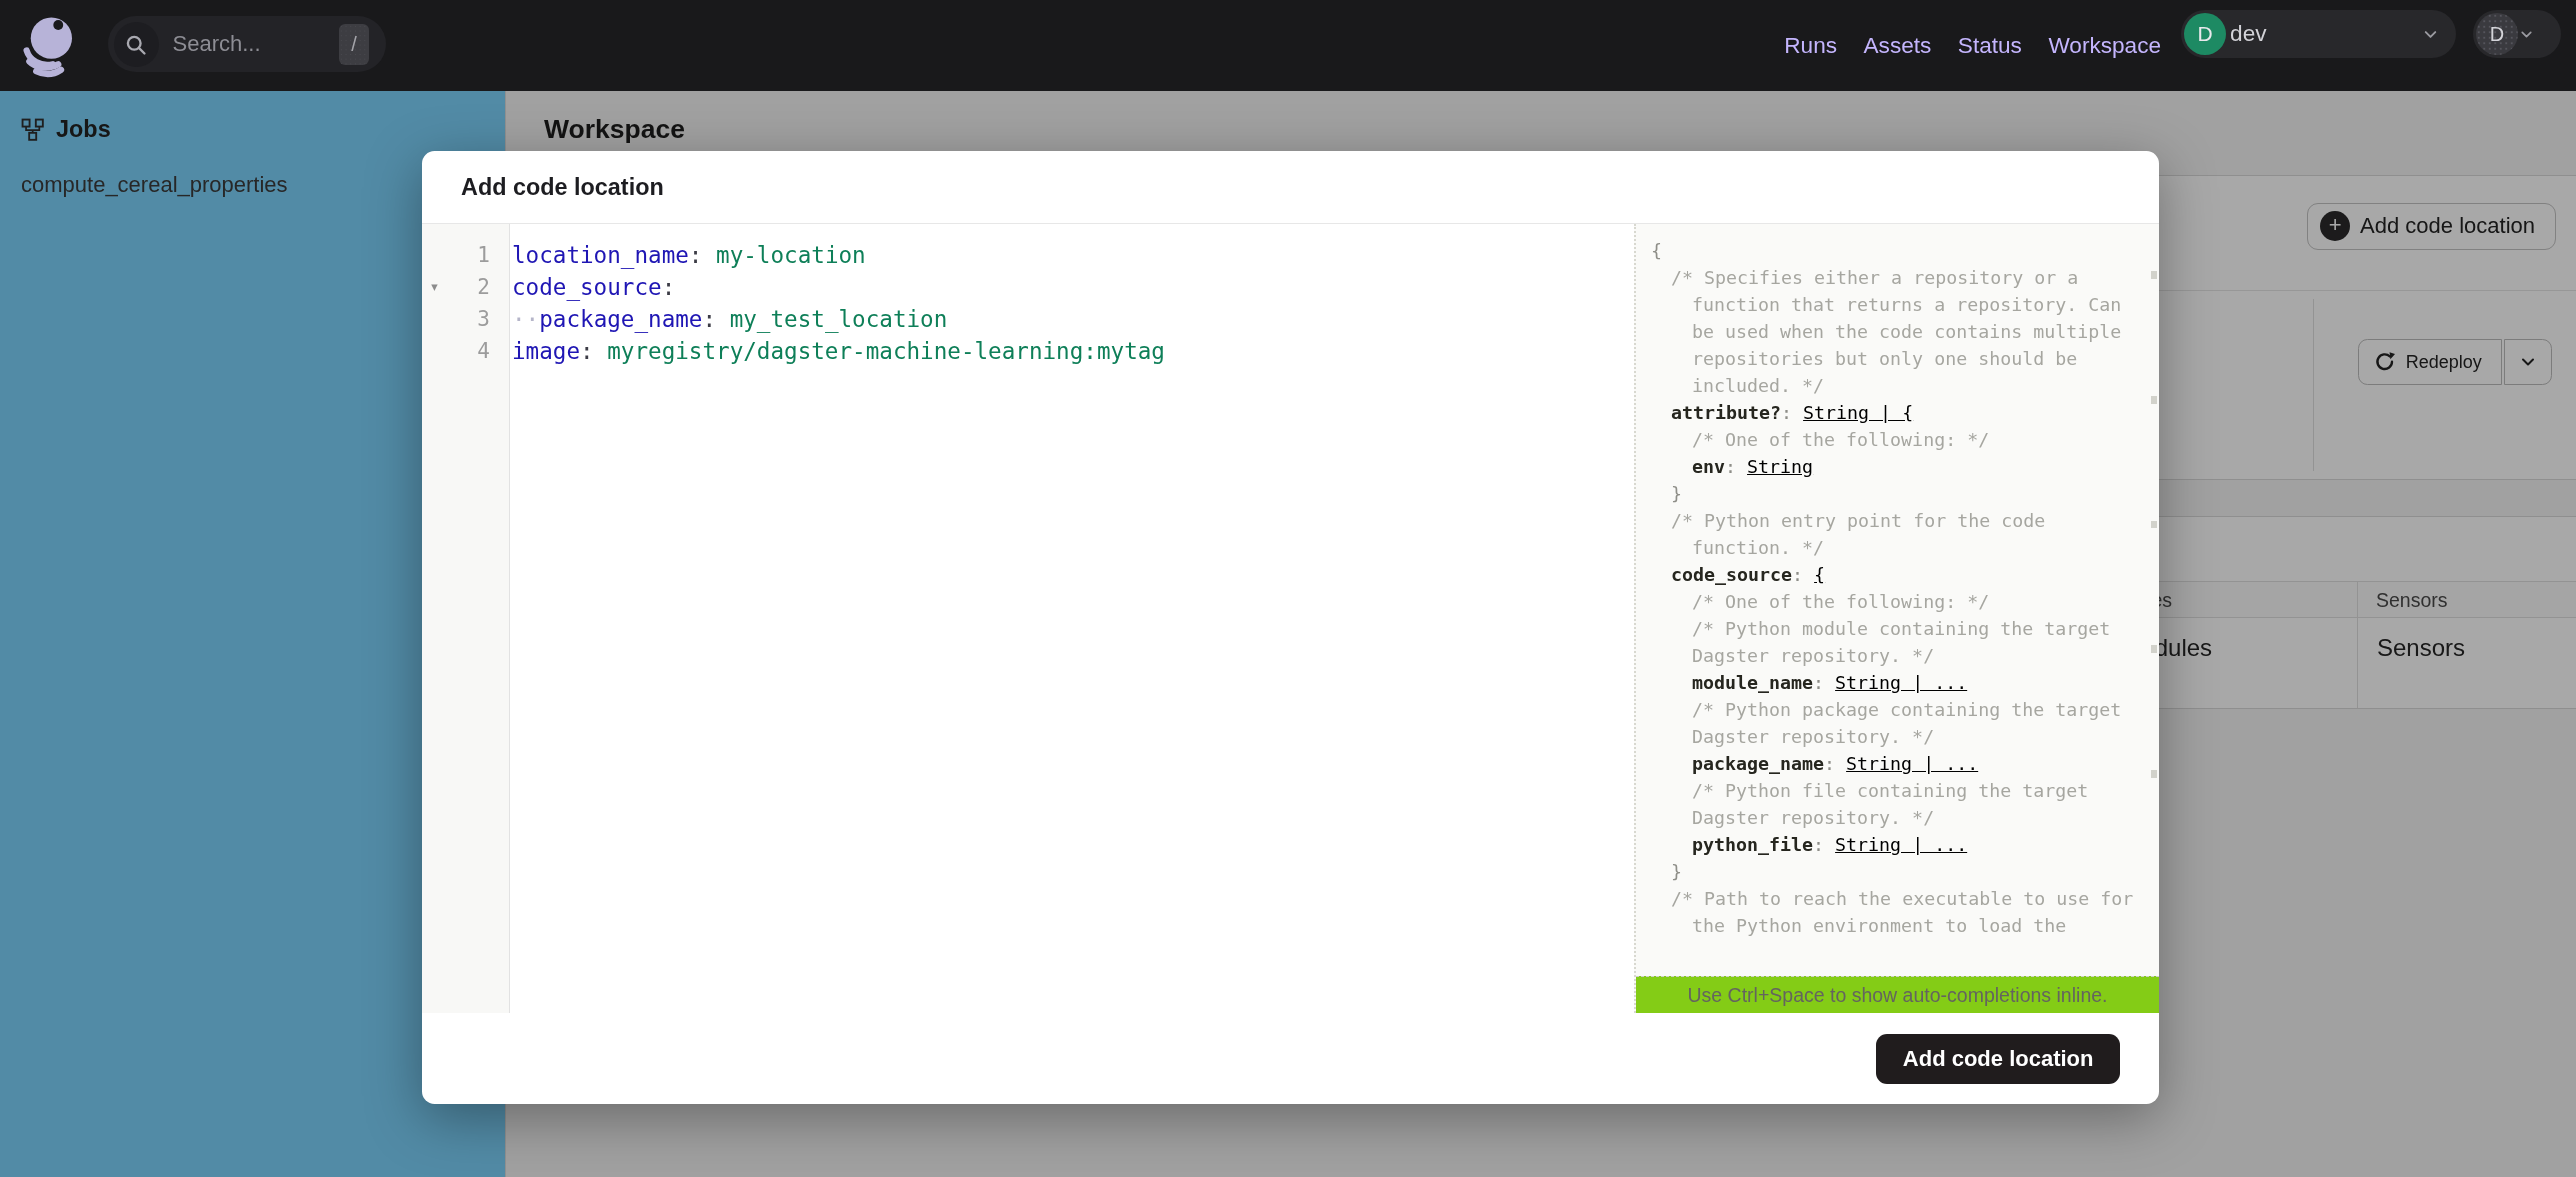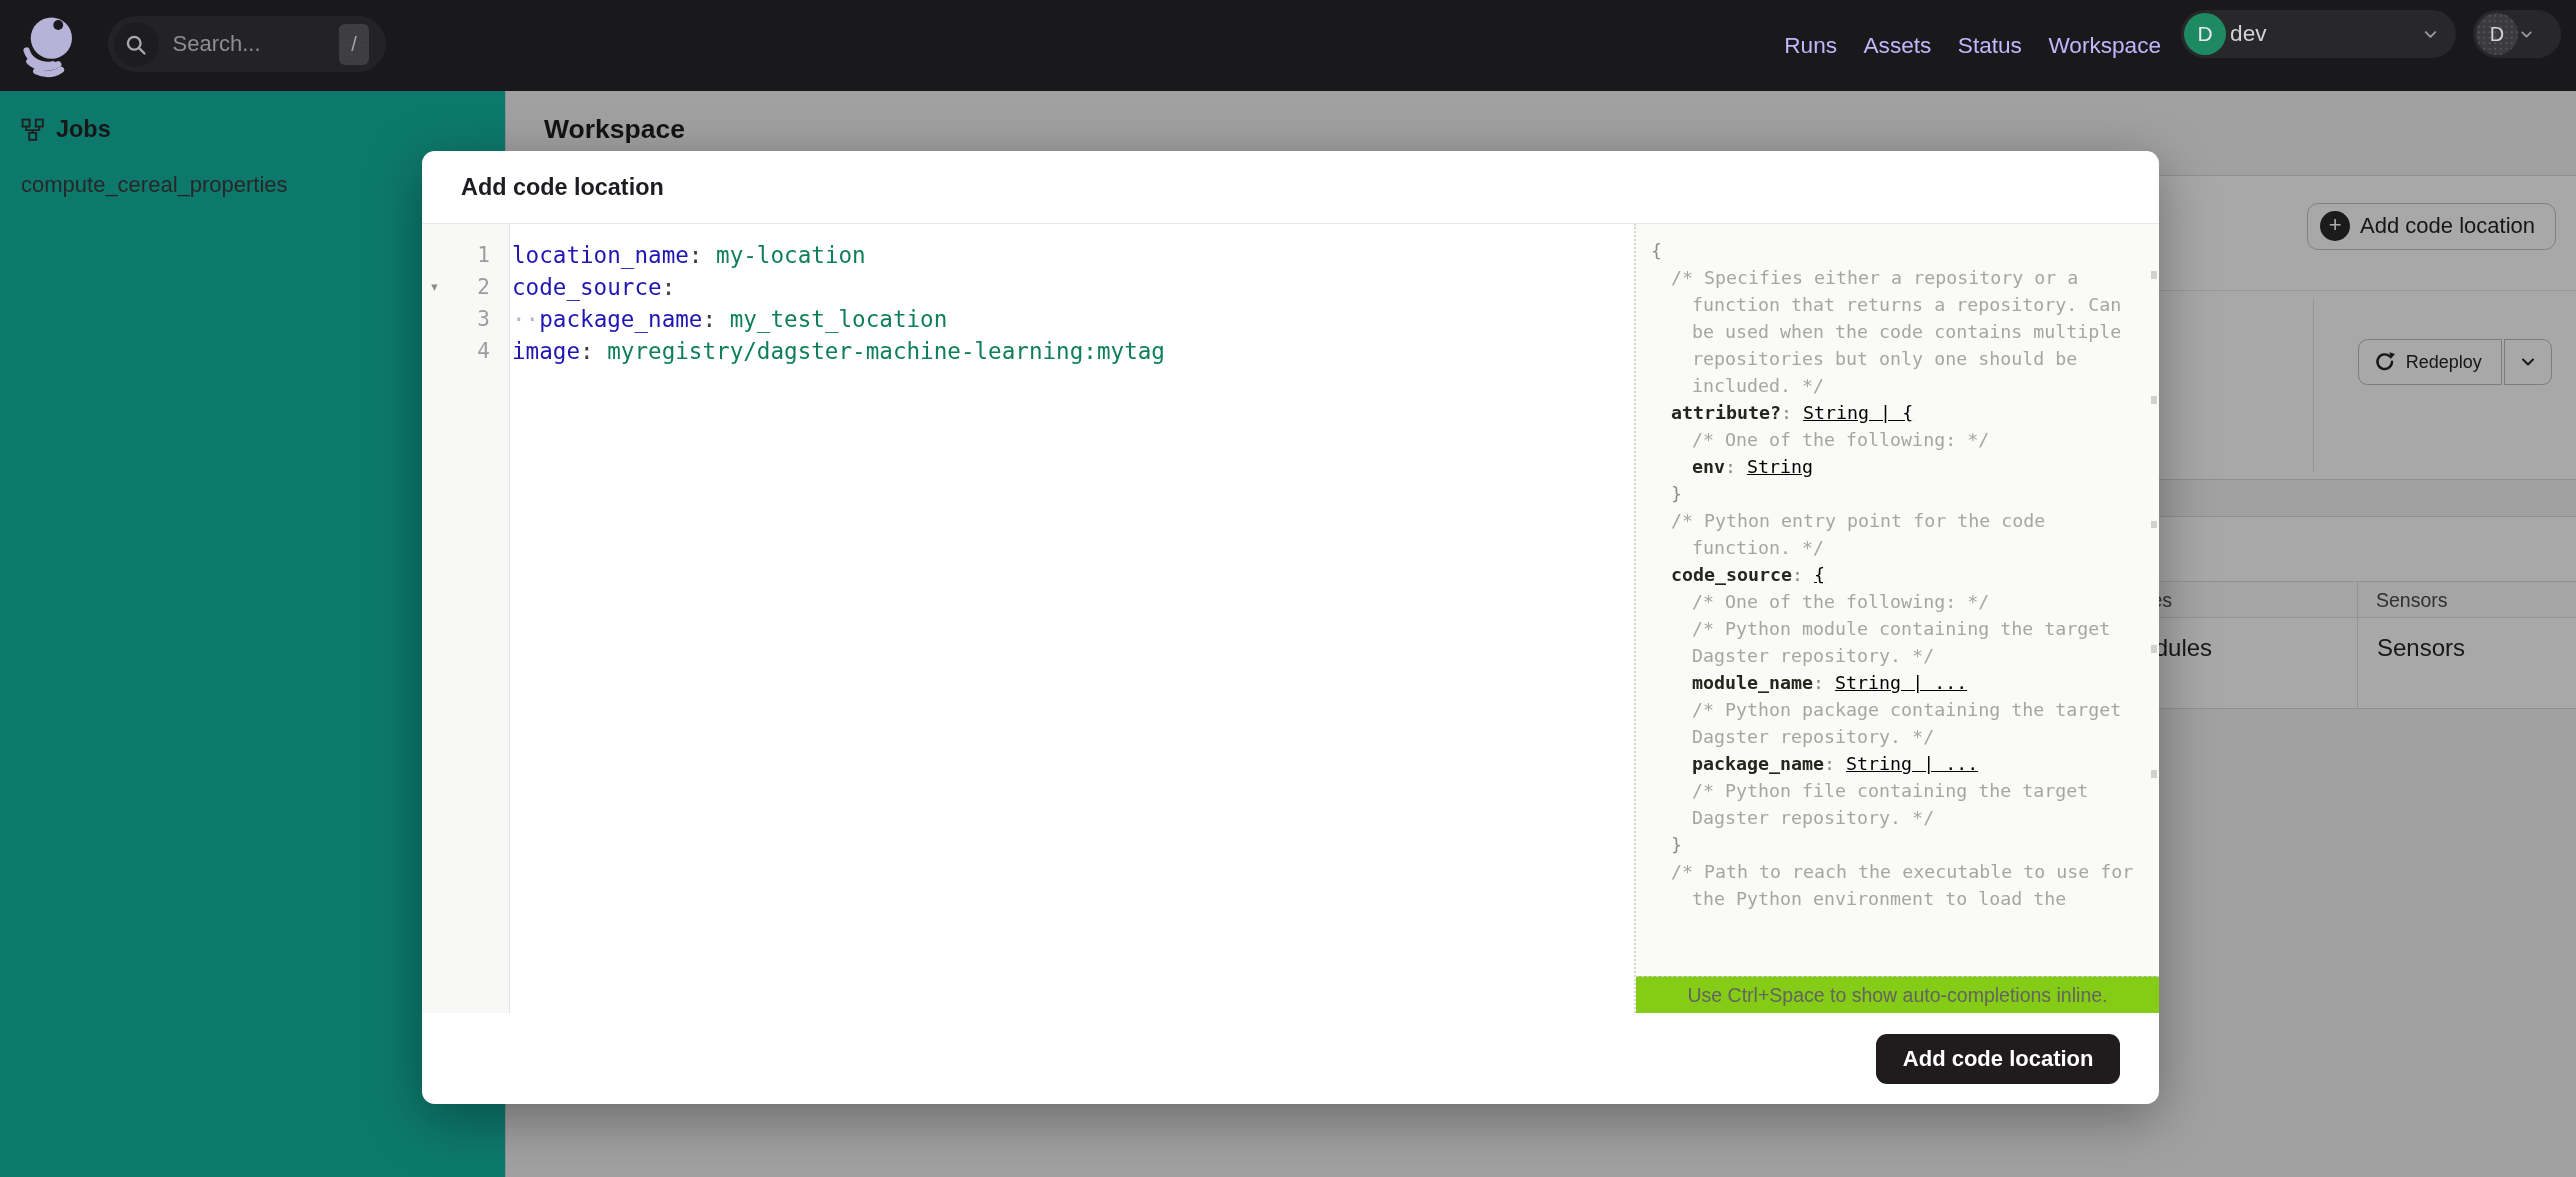--- a/index.html
+++ b/index.html
@@ -19,21 +19,21 @@
   .nav-links { position:absolute; right:415px; top:0; height:91px; display:flex; align-items:center; gap:26.5px; }
   .nav-link { color:#c4b5fd; font-size:22.6px; font-weight:500; text-decoration:none; cursor:pointer; }
   .dev-pill { position:absolute; right:120px; top:10px; width:275px; height:48px; border-radius:24px; background:#28282b; display:flex; align-items:center; }
   .dev-avatar { width:42px; height:42px; border-radius:50%; background:#1d8a63; color:#e9e9ec; font-size:21px; display:flex; align-items:center; justify-content:center; margin-left:3.1px; }
   .dev-label { color:#d2d2d7; font-size:22.6px; margin-left:4px; flex:1; }
   .user-pill { position:absolute; right:15px; top:10px; width:88px; height:48px; border-radius:24px; background:#28282b; display:flex; align-items:center; }
   .user-avatar { width:42px; height:42px; border-radius:50%; background:#3a3a3f; color:#d4d4d9; font-size:20px; display:flex; align-items:center; justify-content:center; margin-left:3.1px;
     background-image:radial-gradient(#55555c 22%, transparent 23%); background-size:5.5px 5.5px; }
   .chev { margin-right:15.6px; }
   
-  .sidebar { position:absolute; left:0; top:91px; bottom:0; width:506px; background:#14b8a6; border-right:0.8px solid #dcdcdc; z-index:1; }
+  .sidebar { position:absolute; left:0; top:91px; bottom:0; width:506px; background:#7dd3fc; border-right:0.8px solid #dcdcdc; z-index:1; }
   .jobs-header { position:absolute; left:21px; top:25px; display:flex; align-items:center; gap:11.7px; }
   .jobs-title { font-size:23.4px; font-weight:700; color:#232323; }
   .sidebar-item { position:absolute; left:21px; top:81px; font-size:22px; color:#3c3c3c; cursor:pointer; }
   .main { position:absolute; left:507px; top:91px; right:0; bottom:0; background:#f5f5f4; z-index:1; }
   .page-title { position:absolute; left:37px; top:23.4px; font-size:26.5px; font-weight:700; color:#1e1e1e; }
   .blockA { position:absolute; left:24px; top:84px; right:0; height:305px; background:#ffffff; border:0.8px solid #d9d9d9; border-right:none; border-radius:9.4px 0 0 9.4px; }
   .blockA-divider { position:absolute; left:0; right:0; top:114px; height:0.8px; background:#e6e6e6; }
   .blockA-vline { position:absolute; left:1781px; top:123px; bottom:7.8px; width:0.8px; background:#e0e0e0; }
   .add-loc-btn { position:absolute; right:20px; top:26.5px; height:47px; border-radius:11px; background:#fff; border:0.8px solid #c4c4c4; display:flex; align-items:center; padding:0 20px 0 12.5px; gap:10px; cursor:pointer; }
   .plus-circle { width:30px; height:30px; border-radius:50%; background:#2b2a2b; color:#fff; font-size:22px; line-height:28px; text-align:center; font-weight:500; }
@@ -229,20 +229,21 @@
             <div class="schema-line" style="padding-left: 20px;"><span class="s-key">code_source</span><span class="s-punc">: </span><span class="s-type">{</span></div>
             <div class="schema-line" style="padding-left: 41px;"><span class="s-comment">/* One of the following: */</span></div>
             <div class="schema-line" style="padding-left: 41px;"><span class="s-comment">/* Python module containing the target</span></div>
             <div class="schema-line" style="padding-left: 41px;"><span class="s-comment">Dagster repository. */</span></div>
             <div class="schema-line" style="padding-left: 41px;"><span class="s-key">module_name</span><span class="s-punc">: </span><span class="s-type">String | ...</span></div>
             <div class="schema-line" style="padding-left: 41px;"><span class="s-comment">/* Python package containing the target</span></div>
             <div class="schema-line" style="padding-left: 41px;"><span class="s-comment">Dagster repository. */</span></div>
             <div class="schema-line" style="padding-left: 41px;"><span class="s-key">package_name</span><span class="s-punc">: </span><span class="s-type">String | ...</span></div>
             <div class="schema-line" style="padding-left: 41px;"><span class="s-comment">/* Python file containing the target</span></div>
             <div class="schema-line" style="padding-left: 41px;"><span class="s-comment">Dagster repository. */</span></div>
+            <div class="schema-line" style="padding-left: 41px;"><span class="s-key">python_file</span><span class="s-punc">: </span><span class="s-type">String | ...</span></div>
             <div class="schema-line" style="padding-left: 20px;"><span class="s-punc">}</span></div>
             <div class="schema-line" style="padding-left: 20px;"><span class="s-comment">/* Path to reach the executable to use for</span></div>
             <div class="schema-line" style="padding-left: 41px;"><span class="s-comment">the Python environment to load the</span></div>
           </div>
         <div class="schema-scrollbar">
             <i></i>
             <i></i>
             <i></i>
             <i></i>
             <i></i>

